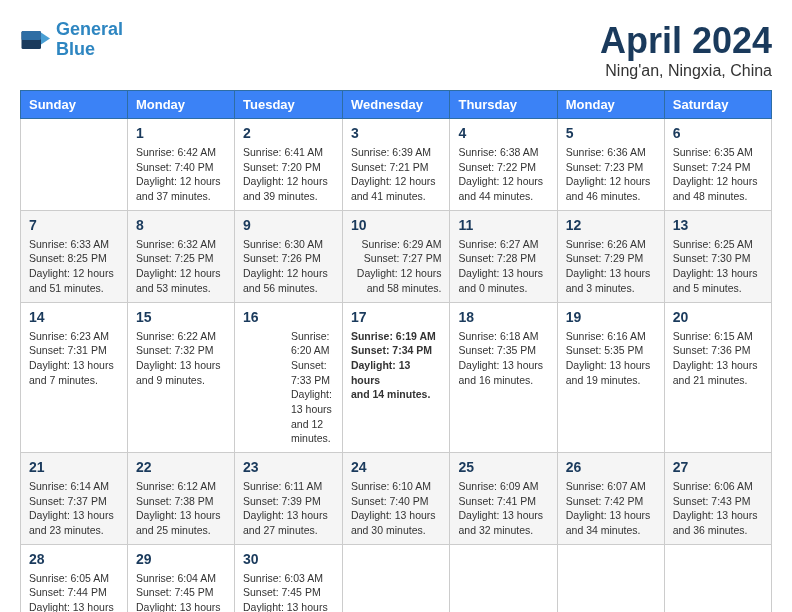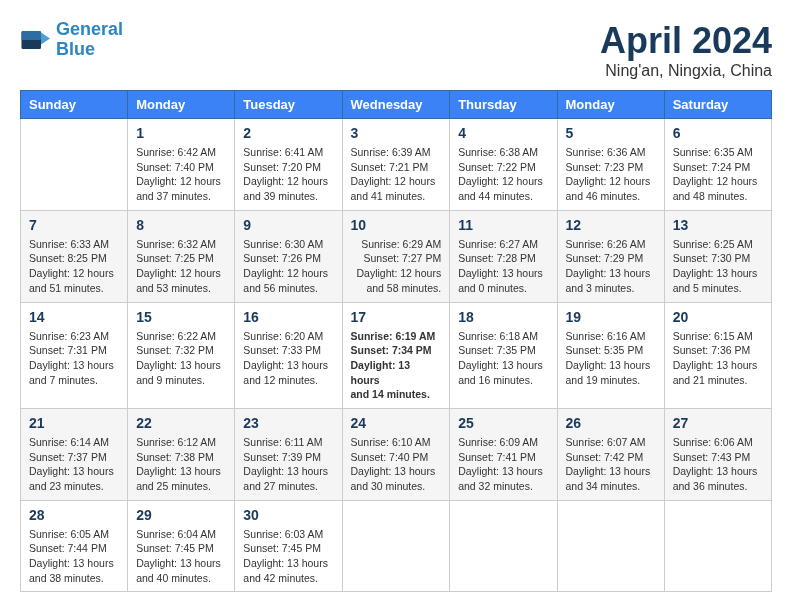--- a/index.html
+++ b/index.html
@@ -229,21 +229,21 @@
         </td>
         <td>
           <span class="day-number">15</span>
           <div class="day-info" style="white-space: pre-line;">Sunrise: 6:22 AM
 Sunset: 7:32 PM
 Daylight: 13 hours
 and 9 minutes.</div>
         </td>
         <td>
           <span class="day-number">16</span>
-          <div class="day-info" style="white-space: pre-line;">Sunrise: 6:20 AM
+          <div class="day-info" style="white-space: pre-line; margin-left: 48px;">Sunrise: 6:20 AM
 Sunset: 7:33 PM
 Daylight: 13 hours
 and 12 minutes.</div>
         </td>
         <td>
           <span class="day-number">17</span>
           <div class="day-info" style="white-space: pre-line; font-weight: bold;">Sunrise: 6:19 AM
 Sunset: 7:34 PM
 Daylight: 13 hours
 and 14 minutes.</div>

